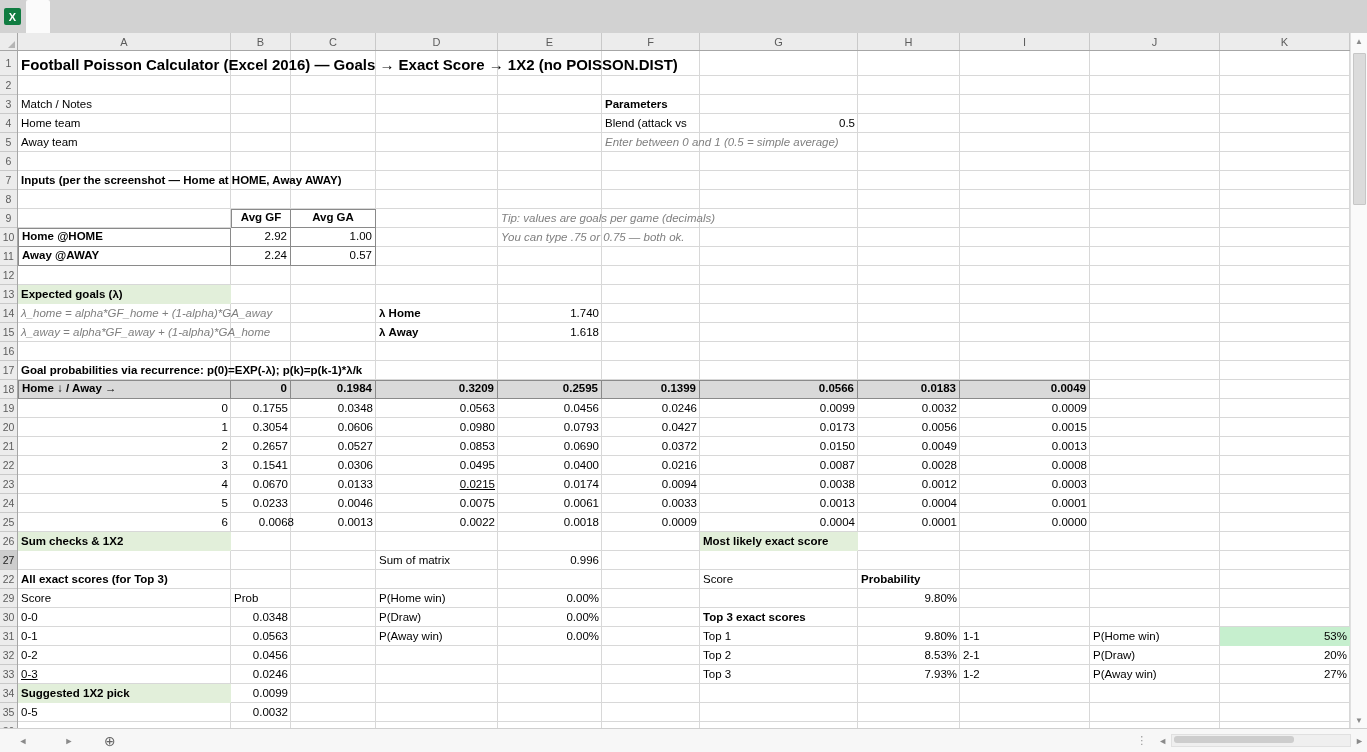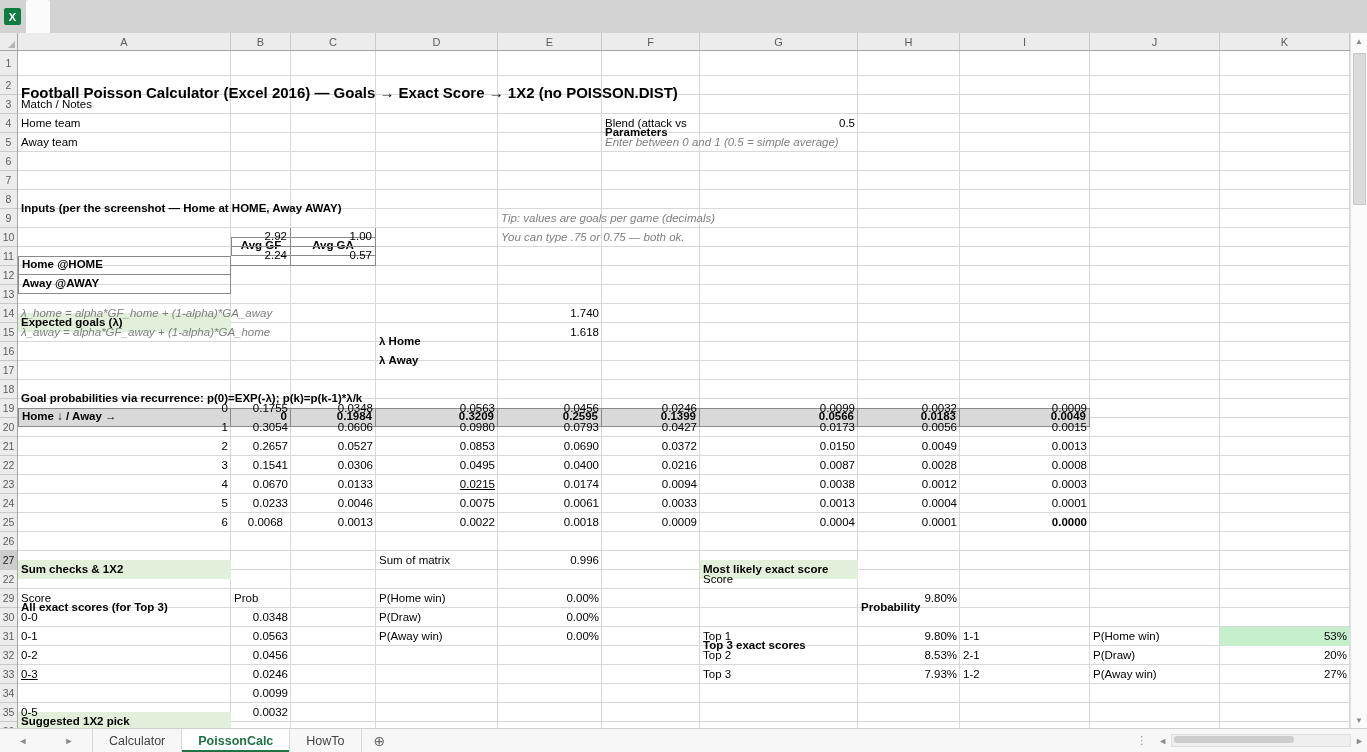--- a/index.html
+++ b/index.html
@@ -32,21 +32,21 @@
         display:flex;align-items:center;justify-content:center;font-size:10.5px;color:#5c5c5c;}
   .rowh.active{background:#cdcdcd;color:#222;}
 
   
   .gridarea{position:absolute;left:18px;top:51px;right:17px;bottom:24px;overflow:hidden;background:#fff;}
   .vline{position:absolute;top:0;bottom:0;width:1px;background:#d8d8d8;}
   .hline{position:absolute;left:0;right:0;height:1px;background:#d8d8d8;}
   .cell{position:absolute;box-sizing:border-box;display:flex;align-items:flex-end;
         padding:0 3px 3px 3px;font-size:11.5px;color:#000;white-space:nowrap;line-height:1.15;
         --bc:#8a8a8a;}
-  .cell.b{font-weight:bold;margin-top:28px;}
+  .cell.b{font-weight:bold;}
   .cell.i{font-style:italic;}
   .cell.mut{color:#7f7f7f;}
   .cell.ar{justify-content:flex-end;}
   .cell.ac{justify-content:center;}
   .cell.f15{font-size:15px;}
   .cell.clip{overflow:hidden;}
   .cell.bg-grn{background:#e2efda;}
   .cell.bg-gry{background:#d9d9d9;}
   .cell.bg-brt{background:#c6efce;}
   .cell.bdt{border-top:1px solid var(--bc);}
@@ -279,28 +279,28 @@
         <div class="cell ar" style="left: 0px; top: 443px; width: 213px; height: 19px;">5</div>
         <div class="cell ar" style="left: 213px; top: 443px; width: 60px; height: 19px;">0.0233</div>
         <div class="cell ar" style="left: 273px; top: 443px; width: 85px; height: 19px;">0.0046</div>
         <div class="cell ar" style="left: 358px; top: 443px; width: 122px; height: 19px;">0.0075</div>
         <div class="cell ar" style="left: 480px; top: 443px; width: 104px; height: 19px;">0.0061</div>
         <div class="cell ar" style="left: 584px; top: 443px; width: 98px; height: 19px;">0.0033</div>
         <div class="cell ar" style="left: 682px; top: 443px; width: 158px; height: 19px;">0.0013</div>
         <div class="cell ar" style="left: 840px; top: 443px; width: 102px; height: 19px;">0.0004</div>
         <div class="cell ar" style="left: 942px; top: 443px; width: 130px; height: 19px;">0.0001</div>
         <div class="cell ar" style="left: 0px; top: 462px; width: 213px; height: 19px;">6</div>
-        <div class="cell ar" style="left: 208px; top: 462px; width: 60px; height: 19px;">0.0068</div>
+        <div class="cell ar" style="left: 219px; top: 462px; width: 60px; height: 19px;">0.0068</div>
         <div class="cell ar" style="left: 273px; top: 462px; width: 85px; height: 19px;">0.0013</div>
         <div class="cell ar" style="left: 358px; top: 462px; width: 122px; height: 19px;">0.0022</div>
         <div class="cell ar" style="left: 480px; top: 462px; width: 104px; height: 19px;">0.0018</div>
         <div class="cell ar" style="left: 584px; top: 462px; width: 98px; height: 19px;">0.0009</div>
         <div class="cell ar" style="left: 682px; top: 462px; width: 158px; height: 19px;">0.0004</div>
         <div class="cell ar" style="left: 840px; top: 462px; width: 102px; height: 19px;">0.0001</div>
-        <div class="cell ar" style="left: 942px; top: 462px; width: 130px; height: 19px; font-weight: bold;">0.0000</div>
+        <div class="cell ar" style="left: 942px; top: 462px; width: 130px; height: 19px;">0.0000</div>
         <div class="cell b bg-grn" style="left: 0px; top: 481px; width: 213px; height: 19px;">Sum checks &amp; 1X2</div>
         <div class="cell b bg-grn" style="left: 682px; top: 481px; width: 158px; height: 19px;">Most likely exact score</div>
         <div class="cell" style="left: 358px; top: 500px; width: 122px; height: 19px;">Sum of matrix</div>
         <div class="cell ar" style="left: 480px; top: 500px; width: 104px; height: 19px;">0.996</div>
         <div class="cell b" style="left: 0px; top: 519px; width: 213px; height: 19px;">All exact scores (for Top 3)</div>
         <div class="cell" style="left: 682px; top: 519px; width: 158px; height: 19px;">Score</div>
         <div class="cell b" style="left: 840px; top: 519px; width: 102px; height: 19px;">Probability</div>
         <div class="cell" style="left: 0px; top: 538px; width: 213px; height: 19px;">Score</div>
         <div class="cell" style="left: 213px; top: 538px; width: 60px; height: 19px;">Prob</div>
         <div class="cell" style="left: 358px; top: 538px; width: 122px; height: 19px;">P(Home win)</div>
@@ -345,25 +345,20 @@
     <div class="vs-up">▲</div>
     <div class="vs-thumb"></div>
     <div class="vs-down">▼</div>
   </div>
 
   <div class="sheetbar">
     <div class="nav">
       <span class="navbtn">◄</span>
       <span class="navbtn">►</span>
     </div>
-    <div class="tabs" id="sheettabs">
-        <div class="stab">Calculator</div>
-        <div class="stab active">PoissonCalc</div>
-        <div class="stab">HowTo</div>
-      </div>
     <div class="addbtn">⊕</div>
     <div class="spacer"></div>
     <div class="dots">⋮</div>
     <div class="hscroll">
       <span class="harrow">◄</span>
       <div class="htrack">
         <div class="hthumb"></div>
       </div>
       <span class="harrow">►</span>
     </div>

